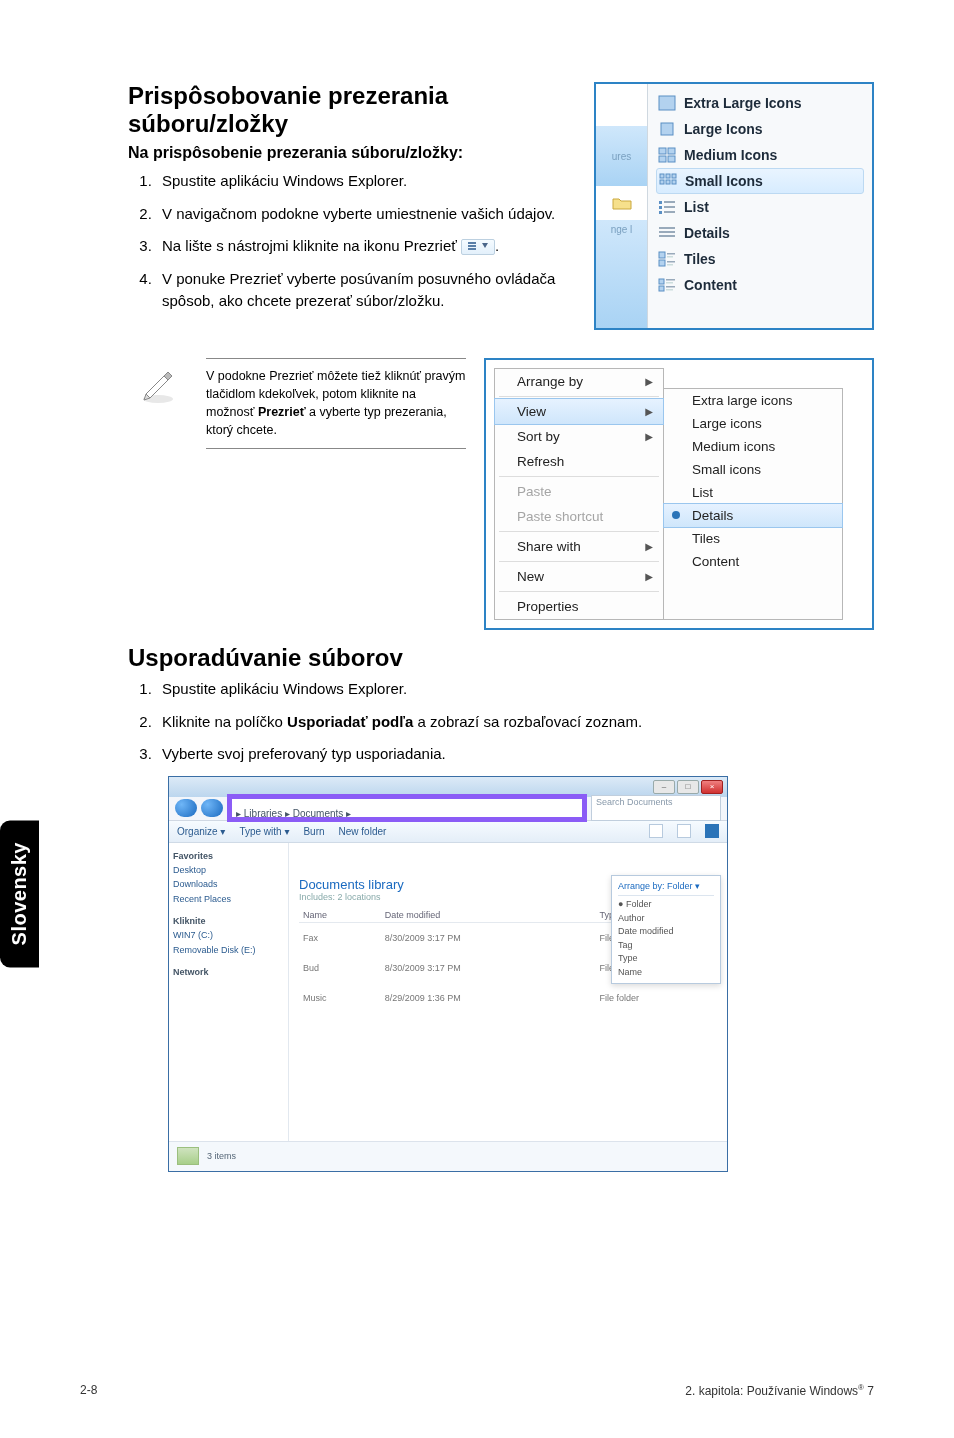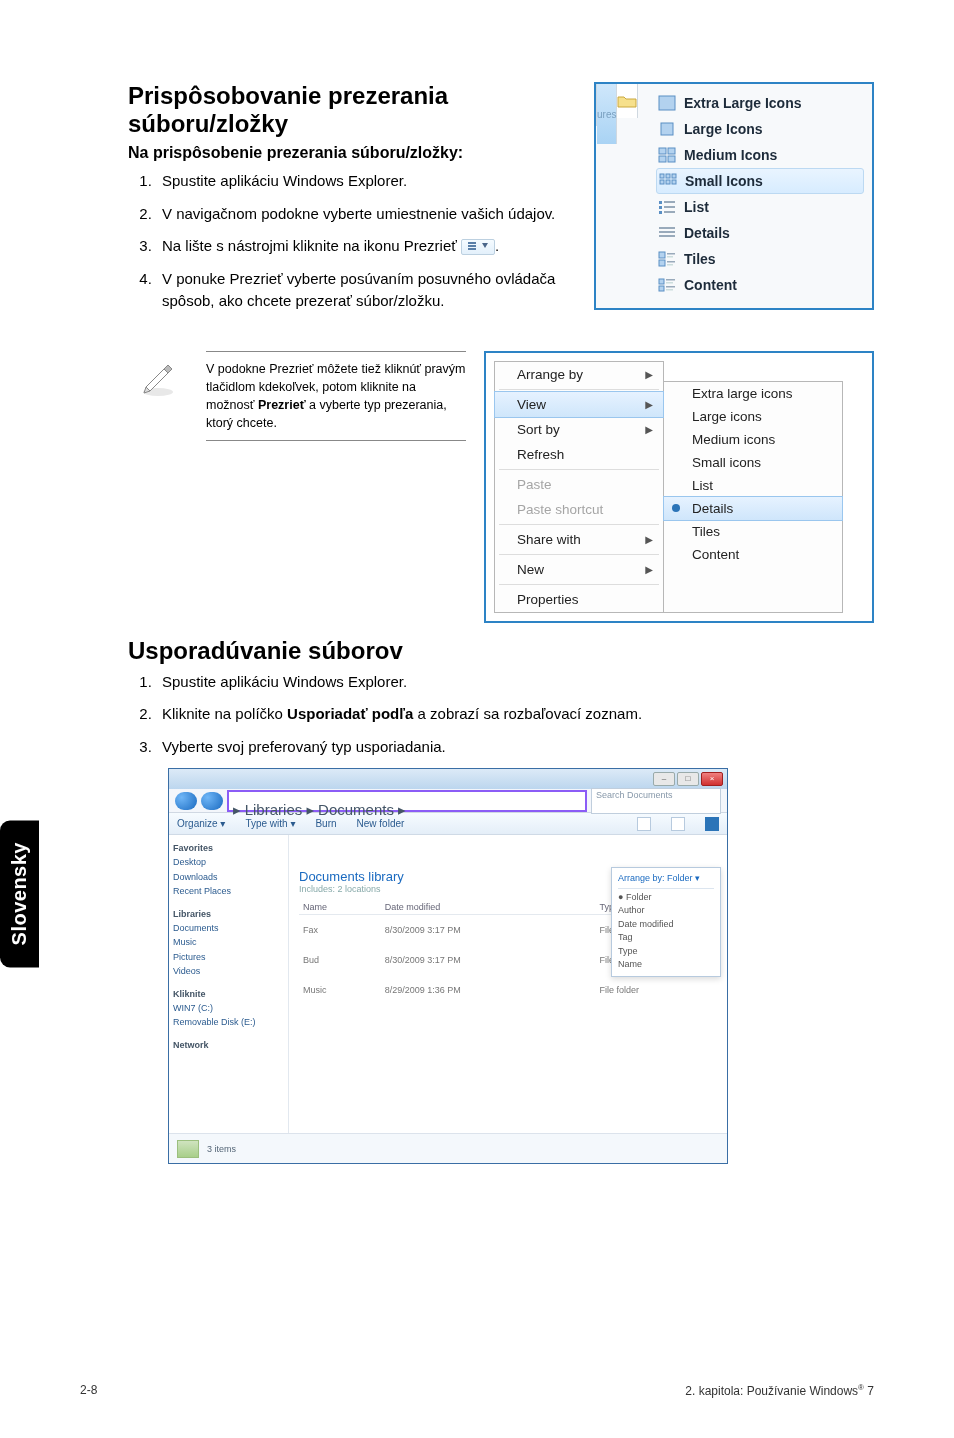--- a/index.html
+++ b/index.html
@@ -13,21 +13,21 @@
   .inline-icon { display: inline-block; vertical-align: middle; padding: 1px 6px; border: 1px solid #bcd0e0; background: linear-gradient(#f5fbff,#e3f0fb); border-radius: 2px; font-size: 10px; color: #4a668a; line-height: 12px; }
   .inline-icon svg { vertical-align: -1px; }
 
   .row1 { display: flex; align-items: flex-start; gap: 20px; }
   .row1 .left { flex: 1 1 auto; }
   .row1 .right { flex: 0 0 280px; }
 
   
   .viewpanel { border: 2px solid #2d83c5; background: #f7f9fb; }
   .vp-body { display: flex; }
-  .vp-gutter { width: 52px; display: flex; flex-direction: row; }
+  .vp-gutter { width: 52px; display: flex; flex-direction: column; }
   .vp-gutter .seg { flex: 0 0 auto; border-right: 1px solid #cfd8e0; background: #fff; font-size: 10px; color: #7aa0c0; display:flex; align-items:center; justify-content:center; }
   .vp-gutter .seg.hl { background: linear-gradient(#cfe7fb,#a9d3f4); }
   .vp-list { flex: 1; padding: 6px 8px 10px 8px; }
   .vp-row { display: flex; align-items: center; gap: 8px; padding: 5px 2px; font-size: 14px; color: #1d2b3a; font-weight: bold; }
   .vp-row.sel { background: linear-gradient(#e9f4ff,#d7ecff); border: 1px solid #bcd9f2; border-radius: 3px; padding: 4px 2px; }
   .vp-icon { width: 18px; height: 16px; display:inline-block; }
 
   
   .noterow { display: flex; gap: 18px; margin-top: 28px; align-items: flex-start; }
   .noterow .pencol { flex: 0 0 60px; display:flex; justify-content:center; padding-top:6px; }
@@ -48,23 +48,23 @@
   .submenu .mi.sel { background: linear-gradient(#e6f2ff,#cfe6fb); border: 1px solid #9ac6ee; margin: -1px; }
   .submenu .dot { position: absolute; left: 8px; top: 7px; width: 8px; height: 8px; border-radius: 50%; background: #2b74b8; }
 
   
   .explorer { width: 560px; margin: 10px 0 0 40px; border: 1px solid #3a6ea5; background: #fff; font-size: 10px; color: #555; }
   .ex-titlebar { height: 20px; background: linear-gradient(#dceaf7,#bcd6ee); display:flex; justify-content:flex-end; align-items:center; padding: 0 4px; gap:2px;}
   .winbtn { width: 22px; height: 14px; background: #e8e8e8; border: 1px solid #9aa; border-radius: 2px; font-size: 8px; text-align:center; line-height:12px; }
   .winbtn.close { background: linear-gradient(#f08080,#d03030); color:#fff; border-color:#a02020;}
   .ex-nav { height: 24px; background: #f3f6fb; display:flex; align-items:center; gap:4px; padding:0 6px; border-bottom:1px solid #d0d8e3;}
   .navbtn { width:22px; height:18px; border-radius:9px; background: radial-gradient(circle at 30% 30%, #6fb6f7, #1a6ac0); }
-  .crumb { flex:1; height:16px; border:2px solid #8b5cf6; background:#fff; font-size:15px; padding:9px 4px; color:#456;}
+  .crumb { flex:1; height:16px; border:5px solid #8b5cf6; background:#fff; font-size:10px; padding:9px 4px; color:#456;}
   .searchbx { width:130px; height:26px; border:1px solid #c0cedd; background:#fff; font-size:9px; padding:1px 4px; color:#89a;}
-  .ex-tool { height:22px; background: linear-gradient(#f6fbff,#e4eef8); border-bottom:1px solid #cfdae6; display:flex; align-items:center; padding:0 8px; gap:20px; font-size:10px; color:#2b5b8f;}
+  .ex-tool { height:22px; background: linear-gradient(#f6fbff,#e4eef8); border-bottom:1px solid #cfdae6; display:flex; align-items:center; padding:0 8px; gap:14px; font-size:10px; color:#2b5b8f;}
   .ex-tool .sp { flex:1; }
   .ex-tool .ic { width:14px; height:14px; border:1px solid #b7cade; background:#fff; }
   .ex-body { display:flex; height: 298px; }
   .ex-side { width:120px; border-right:1px solid #e2e8ef; padding:6px 4px; font-size:9px; color:#2b5b8f; line-height:1.6;}
   .ex-side .grp { margin-bottom:8px; }
   .ex-side .grp b { color:#456; }
   .ex-main { flex:1; padding:6px 10px; position:relative;margin-top:28px;}
   .ex-main .libtitle { color:#1a6ac0; font-size:13px; }
   .ex-main .libsub { color:#8aa; font-size:9px; margin-bottom:6px;}
   .ex-main table { width:100%; font-size:9px; color:#777; border-collapse:collapse;}
@@ -112,20 +112,21 @@
       <div class="viewpanel">
         <div class="vp-body">
           <div class="vp-gutter">
             <div class="seg" style="height:42px;"></div>
             <div class="seg hl" style="height:60px;">ures</div>
             <div class="seg" style="height:34px;">
               <svg width="20" height="14">
                   <path d="M1 3 h6 l2 2 h10 v8 h-18 z" fill="#f6e08c" stroke="#caa83e"></path>
                 </svg>
             </div>
+            <div class="seg hl" style="height:108px; align-items:flex-start; padding-top:4px;">nge l</div>
           </div>
           <div class="vp-list">
             <div class="vp-row">
                 <span class="vp-icon"><svg width="18" height="16">
                     <rect x="1" y="1" width="16" height="14" fill="#b3d2ef" stroke="#5a8fc4"></rect>
                   </svg></span>
                 <span>Extra Large Icons</span>
               </div>
             <div class="vp-row">
                 <span class="vp-icon"><svg width="18" height="16">
@@ -299,26 +300,20 @@
       <span class="ic"></span>
       <span class="ic"></span>
       <span class="ic" style="background:#2b74b8;border-color:#2b74b8;"></span>
     </div>
     <div class="ex-body">
       <div class="ex-side">
         <div class="grp"><b>Favorites</b><br>
           <span>Desktop</span><br>
           <span>Downloads</span><br>
           <span>Recent Places</span>
-        </div>
-        <div class="grp"><b>Libraries</b><br>
-          <span>Documents</span><br>
-          <span>Music</span><br>
-          <span>Pictures</span><br>
-          <span>Videos</span>
         </div>
         <div class="grp"><b>Kliknite</b><br>
           <span>WIN7 (C:)</span><br>
           <span>Removable Disk (E:)</span>
         </div>
         <div class="grp"><b>Network</b></div>
       </div>
       <div class="ex-main">
         <div class="libtitle">Documents library</div>
         <div class="libsub">Includes: 2 locations</div>

